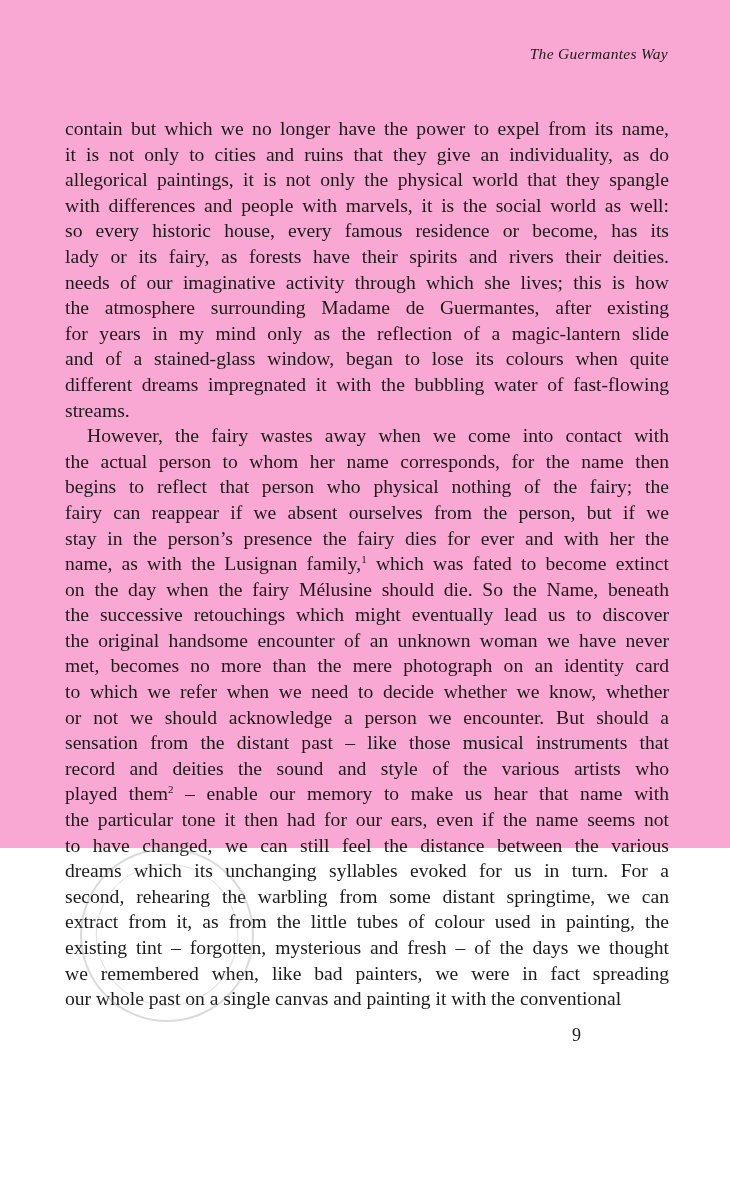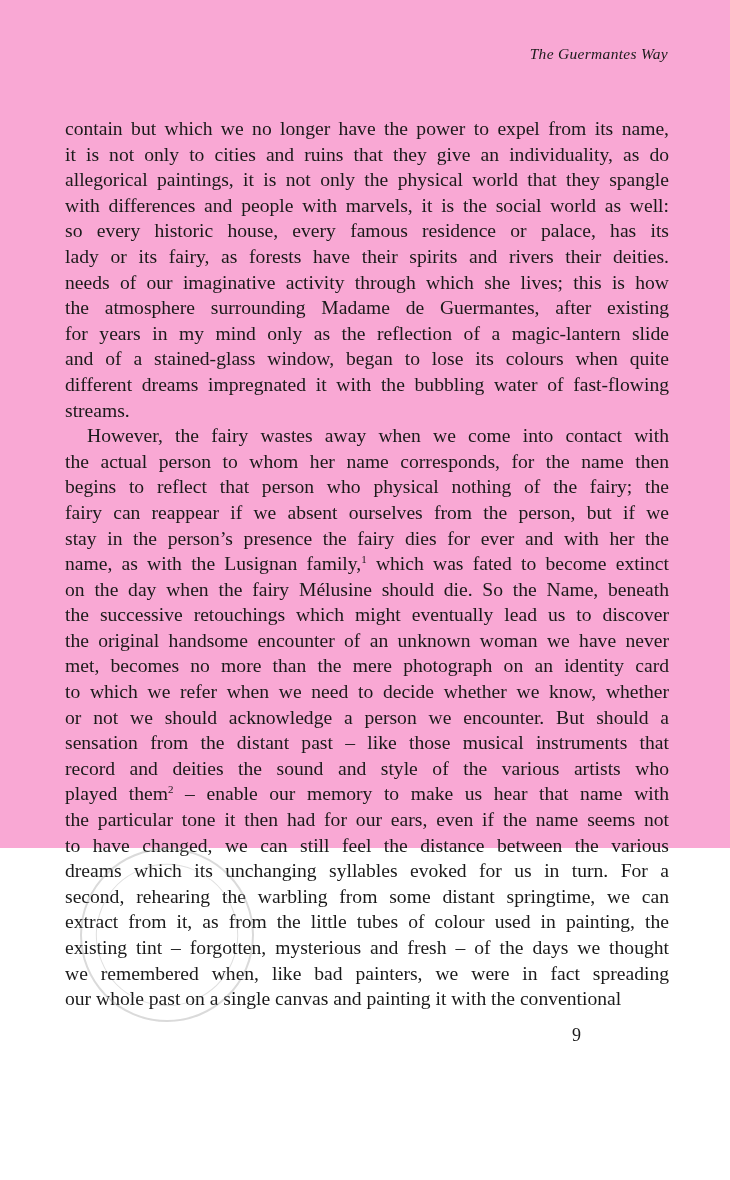--- a/index.html
+++ b/index.html
@@ -88,21 +88,21 @@
 
 <div class="page">
   <div class="running-head">The Guermantes Way</div>
 
   <div class="body-text">
     <div id="para-0">
         <span class="line">contain but which we no longer have the power to expel from its name,</span>
         <span class="line">it is not only to cities and ruins that they give an individuality, as do</span>
         <span class="line">allegorical paintings, it is not only the physical world that they spangle</span>
         <span class="line">with differences and people with marvels, it is the social world as well:</span>
-        <span class="line">so every historic house, every famous residence or palace, has its</span>
+        <span class="line">so every historic house, every famous residence or become, has its</span>
         <span class="line">lady or its fairy, as forests have their spirits and rivers their deities.</span>
         <span class="line">needs of our imaginative activity through which she lives; this is how</span>
         <span class="line">the atmosphere surrounding Madame de Guermantes, after existing</span>
         <span class="line">for years in my mind only as the reflection of a magic-lantern slide</span>
         <span class="line">and of a stained-glass window, began to lose its colours when quite</span>
         <span class="line">different dreams impregnated it with the bubbling water of fast-flowing</span>
         <span class="line last">streams.</span>
       </div>
     <div id="para-1">
         <span class="line indent">However, the fairy wastes away when we come into contact with</span>

